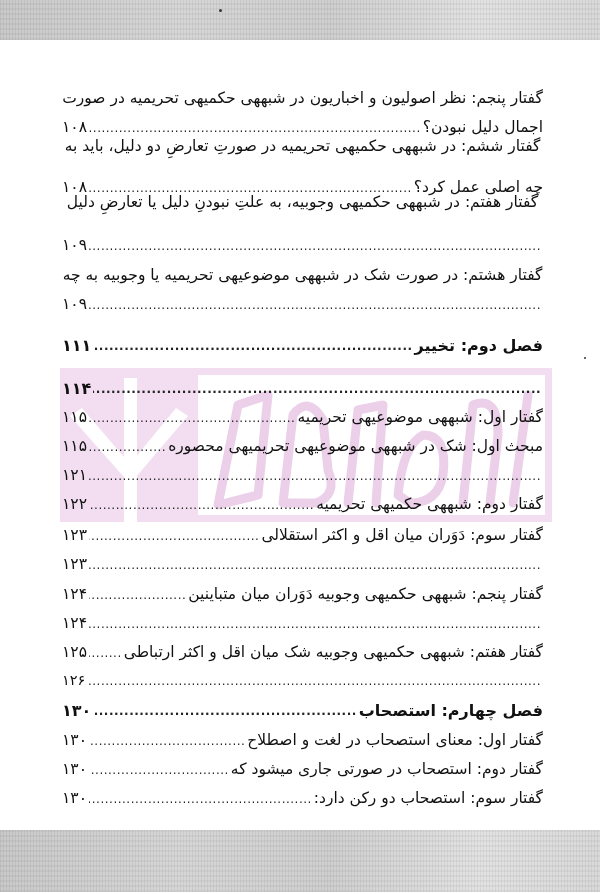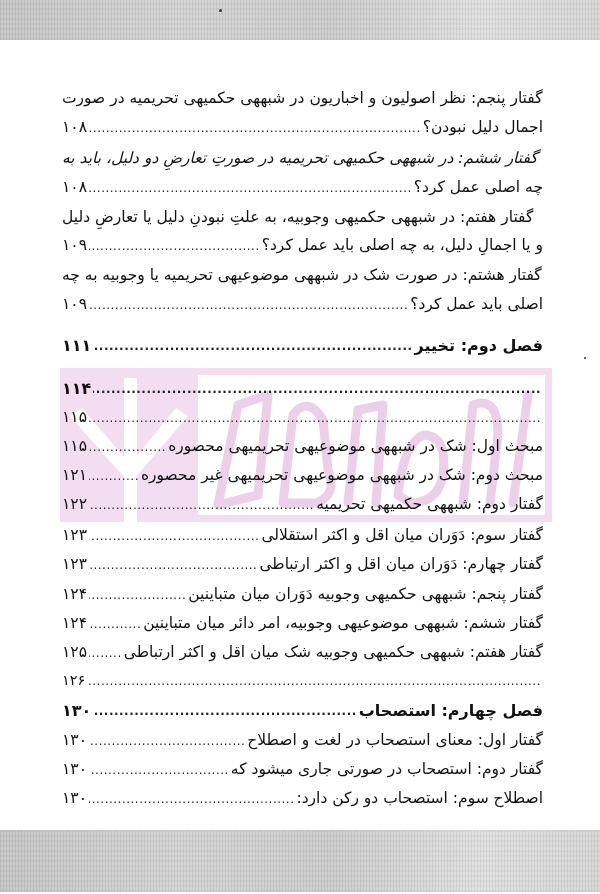--- a/index.html
+++ b/index.html
@@ -23,21 +23,21 @@
 
   .toc { position:absolute; left:62px; width:481px; top:0; z-index:1; direction:rtl; }
   .row { position:absolute; right:0; width:481px; height:30px; display:flex; align-items:center;
          font-size:15.5px; color:#111; white-space:nowrap; }
   .row.chapter { font-weight:bold; font-size:16px; }
   .row .title { flex:0 0 auto; }
   .row .dots { flex:1 1 auto; overflow:hidden; color:#222; letter-spacing:0.5px; font-size:12px;
                margin:0 2px; align-self:flex-end; padding-bottom:7px; }
   .row .dots::before { content:"................................................................................................................................................................................"; }
   .row .page { flex:0 0 auto; direction:rtl; }
-  .row.wrap-first { justify-content:flex-end; }
+  .row.wrap-first { justify-content:center; }
 </style>
 </head>
 <body>
 
 <div class="scan-band band-top"></div>
 <div class="speck" style="left:219px;top:9px;"></div>
 <div class="speck" style="left:584px;top:357px;width:2px;height:2px;"></div>
 
 <div class="watermark">
   <div class="wm-frame"></div>
@@ -66,93 +66,89 @@
 
   <div class="row wrap-first" style="top:83px;">
     <span class="title">گفتار پنجم: نظر اصولیون و اخباریون در شبههی حکمیهی تحریمیه در صورت</span>
   </div>
   <div class="row" style="top:112px;">
     <span class="title">اجمال دلیل نبودن؟</span>
     <span class="dots"></span>
     <span class="page">۱۰۸</span>
   </div>
 
-  <div class="row wrap-first" style="top:143px;font-style:italic;">
+  <div class="row wrap-first" style="top:131px;">
     <span class="title">گفتار ششم: در شبههی حکمیهی تحریمیه در صورتِ تعارضِ دو دلیل، باید به</span>
   </div>
   <div class="row" style="top:172px;">
     <span class="title">چه اصلی عمل کرد؟</span>
     <span class="dots"></span>
     <span class="page">۱۰۸</span>
   </div>
 
-  <div class="row wrap-first" style="top:202px;">
+  <div class="row wrap-first" style="top:187px;">
     <span class="title">گفتار هفتم: در شبههی حکمیهی وجوبیه، به علتِ نبودنِ دلیل یا تعارضِ دلیل</span>
   </div>
   <div class="row" style="top:230px;">
-    <span class="title">و یا اجمالِ دلیل، به چه اصلی باید عمل کرد؟</span>
     <span class="dots"></span>
     <span class="page">۱۰۹</span>
   </div>
 
   <div class="row wrap-first" style="top:260px;">
     <span class="title">گفتار هشتم: در صورت شک در شبههی موضوعیهی تحریمیه یا وجوبیه به چه</span>
   </div>
   <div class="row" style="top:289px;">
-    <span class="title">اصلی باید عمل کرد؟</span>
     <span class="dots"></span>
     <span class="page">۱۰۹</span>
   </div>
 
   <div class="row chapter" style="top:330px;">
     <span class="title">فصل دوم: تخییر</span>
     <span class="dots"></span>
     <span class="page">۱۱۱</span>
   </div>
 
   <div class="row chapter" style="top:373px;">
     <span class="dots"></span>
     <span class="page">۱۱۴</span>
   </div>
   <div class="row" style="top:402px;">
+    <span class="title">گفتار اول: شبههی موضوعیهی تحریمیه</span>
     <span class="dots"></span>
     <span class="page">۱۱۵</span>
   </div>
   <div class="row" style="top:431px;">
     <span class="title">مبحث اول: شک در شبههی موضوعیهی تحریمیهی محصوره</span>
     <span class="dots"></span>
     <span class="page">۱۱۵</span>
   </div>
   <div class="row" style="top:460px;">
-    <span class="title">مبحث دوم: شک در شبههی موضوعیهی تحریمیهی غیر محصوره</span>
     <span class="dots"></span>
     <span class="page">۱۲۱</span>
   </div>
   <div class="row" style="top:489px;">
     <span class="title">گفتار دوم: شبههی حکمیهی تحریمیه</span>
     <span class="dots"></span>
     <span class="page">۱۲۲</span>
   </div>
   <div class="row" style="top:520px;">
     <span class="title">گفتار سوم: دَوَران میان اقل و اکثر استقلالی</span>
     <span class="dots"></span>
     <span class="page">۱۲۳</span>
   </div>
   <div class="row" style="top:549px;">
-    <span class="title">گفتار چهارم: دَوَران میان اقل و اکثر ارتباطی</span>
     <span class="dots"></span>
     <span class="page">۱۲۳</span>
   </div>
   <div class="row" style="top:579px;">
     <span class="title">گفتار پنجم: شبههی حکمیهی وجوبیه دَوَران میان متباینین</span>
     <span class="dots"></span>
     <span class="page">۱۲۴</span>
   </div>
   <div class="row" style="top:608px;">
-    <span class="title">گفتار ششم: شبههی موضوعیهی وجوبیه، امر دائر میان متباینین</span>
     <span class="dots"></span>
     <span class="page">۱۲۴</span>
   </div>
   <div class="row" style="top:637px;">
     <span class="title">گفتار هفتم: شبههی حکمیهی وجوبیه شک میان اقل و اکثر ارتباطی</span>
     <span class="dots"></span>
     <span class="page">۱۲۵</span>
   </div>
   <div class="row" style="top:665px;font-size:14.5px;">
     <span class="dots"></span>
@@ -168,19 +164,19 @@
     <span class="title">گفتار اول: معنای استصحاب در لغت و اصطلاح</span>
     <span class="dots"></span>
     <span class="page">۱۳۰</span>
   </div>
   <div class="row" style="top:754px;">
     <span class="title">گفتار دوم: استصحاب در صورتی جاری میشود که</span>
     <span class="dots"></span>
     <span class="page">۱۳۰</span>
   </div>
   <div class="row" style="top:783px;">
-    <span class="title">اصطلاح سوم: استصحاب دو رکن دارد:</span>
+    <span class="title">گفتار سوم: استصحاب دو رکن دارد:</span>
     <span class="dots"></span>
     <span class="page">۱۳۰</span>
   </div>
 </div>
 
 <div class="scan-band band-bottom"></div>
 
 </body></html>

